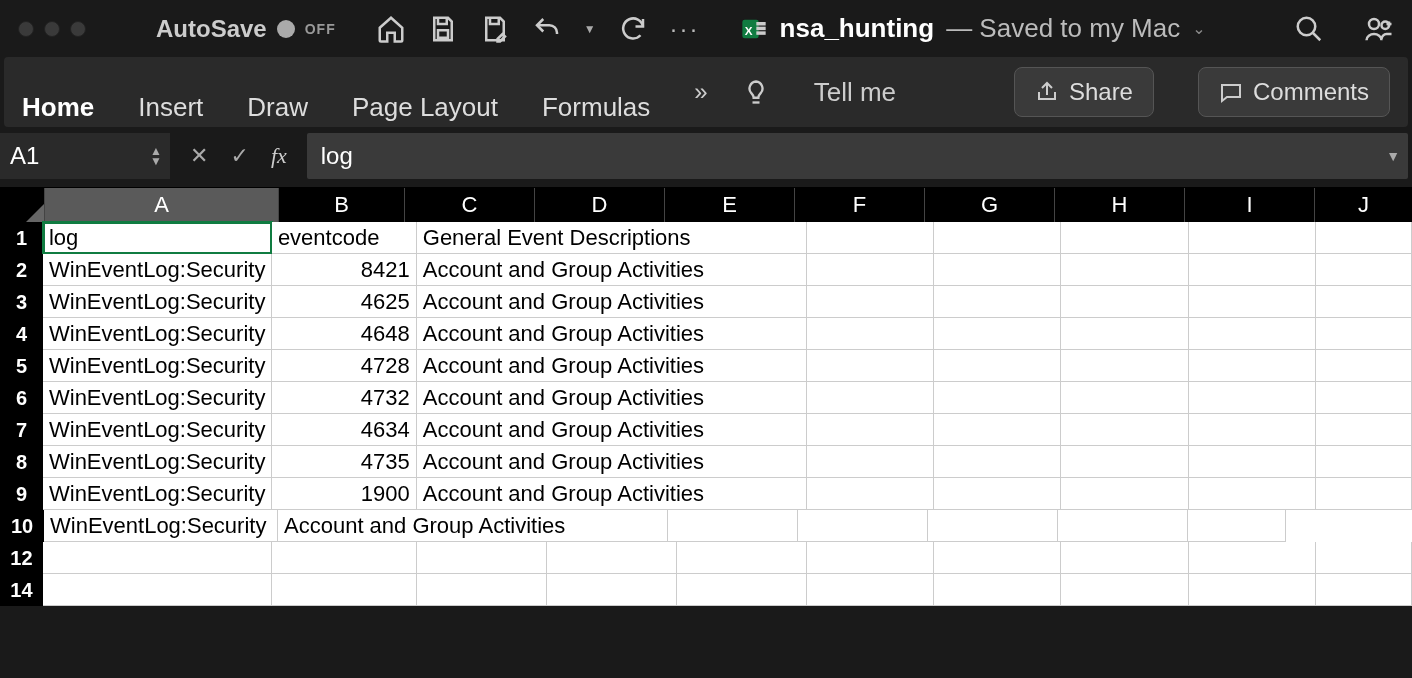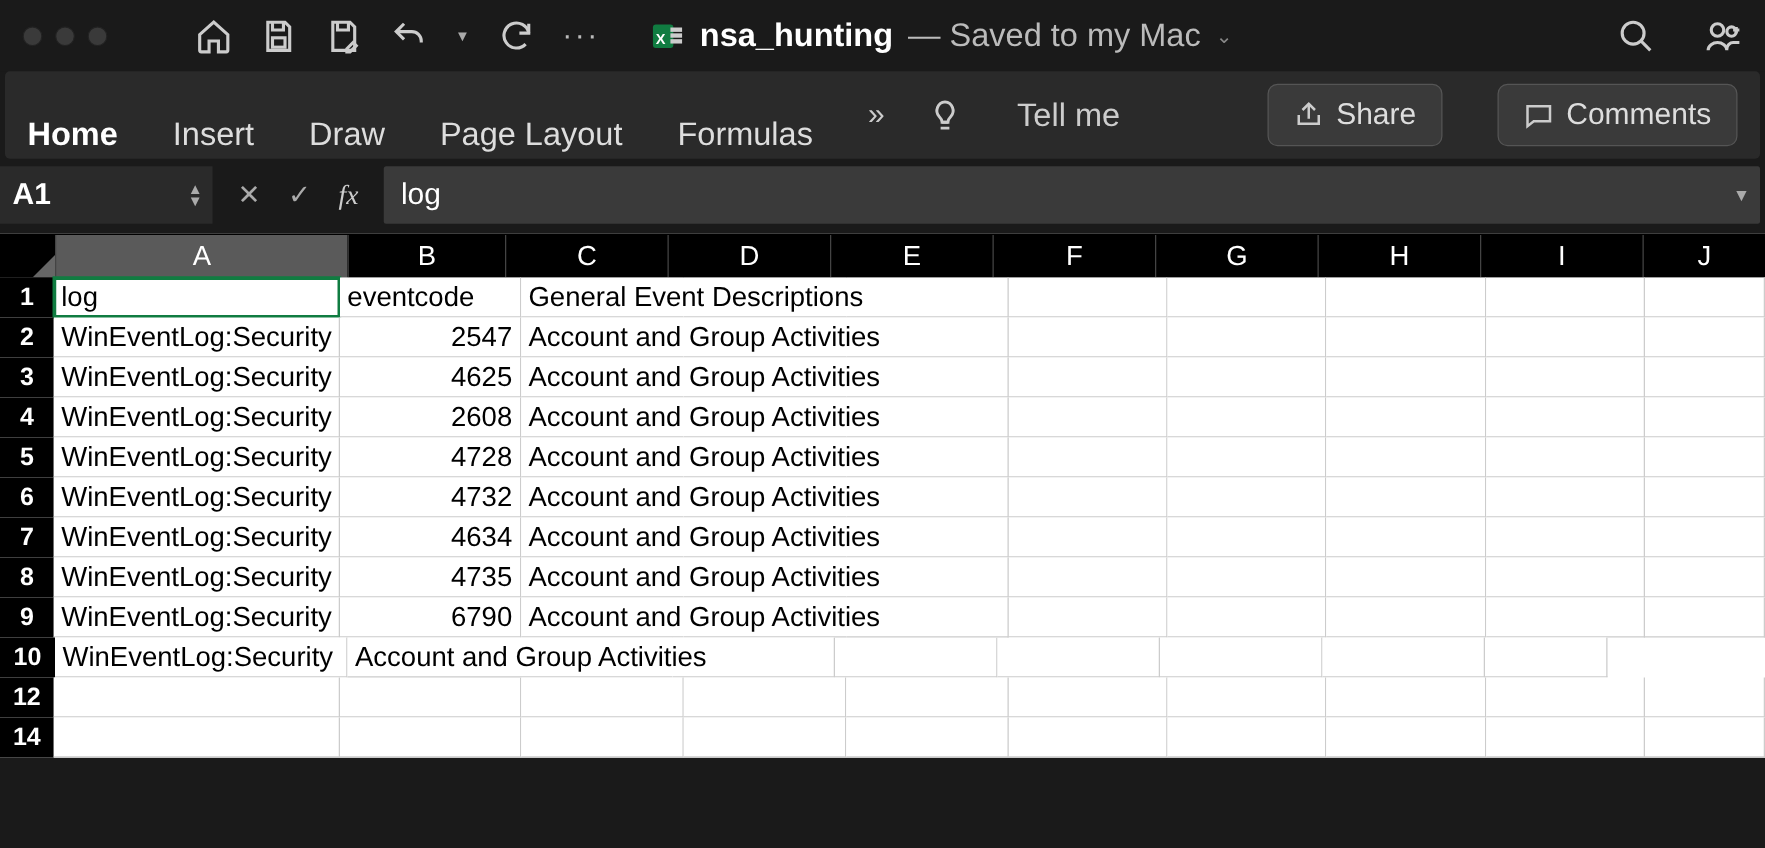--- a/index.html
+++ b/index.html
@@ -30,21 +30,21 @@
   .ribbon .tab.active { font-weight:700; color:#fff; }
   .ribbon .more { color:#ccc; font-size:24px; }
   .ribbon .bulb { width:28px; height:28px; margin-left:-10px; }
   .ribbon .tellme { font-size:26px; color:#ccc; }
   .ribbon .spacer { flex:1; }
   .ribbon .btn { display:flex; align-items:center; gap:10px; background:#3a3a3a; border:1px solid #555; border-radius:8px; padding:10px 20px; font-size:24px; color:#ddd; }
   .ribbon .btn .bic { width:24px; height:24px; }
   
   
   .fbar { height:46px; display:flex; align-items:stretch; margin-top:6px; }
-  .namebox { width:170px; background:#2a2a2a; display:flex; align-items:center; padding-left:10px; color:#fff; font-size:24px; font-weight:700; position:relative; }
+  .namebox { width:170px; background:#2a2a2a; display:flex; align-items:center; padding-left:10px; color:#fff; font-size:24px; font-weight:400; position:relative; }
   .namebox .stepper { position:absolute; right:8px; display:flex; flex-direction:column; gap:0; }
   .namebox .stepper span { font-size:12px; color:#aaa; line-height:10px; }
   .fctrl { display:flex; align-items:center; gap:22px; padding:0 20px; }
   .fctrl .fic { color:#aaa; font-size:22px; }
   .fctrl .fx { color:#ccc; font-style:italic; font-size:22px; font-family: "Times New Roman", serif; }
   .finput { flex:1; background:#3a3a3a; display:flex; align-items:center; padding:0 14px; color:#fff; font-size:24px; margin-right:4px; position:relative; border-radius:2px;}
   .finput .expand { position:absolute; right:8px; color:#aaa; font-size:14px; }
   
   
   .grid { margin-top:8px; background:#fff; border-top:1px solid #000;}
@@ -64,20 +64,25 @@
   svg { display:block; }
 </style>
 </head>
 <body>
 
 <div class="titlebar">
   <div class="traffic">
     <span></span>
     <span></span>
     <span></span>
+  </div>
+  <div class="autosave">
+    <span>AutoSave</span>
+    <span class="autosave-dot"></span>
+    <span class="autosave-off">OFF</span>
   </div>
   <div class="qat">
     <span class="ic">
         <svg viewBox="0 0 24 24" fill="none" stroke="#ccc" stroke-width="2">
           <path d="M3 11l9-8 9 8v10a1 1 0 0 1-1 1h-5v-7h-6v7H4a1 1 0 0 1-1-1z"></path>
         </svg>
       </span>
     <span class="ic">
         <svg viewBox="0 0 24 24" fill="none" stroke="#ccc" stroke-width="2">
           <path d="M5 3h11l3 3v15H5z"></path>
@@ -226,21 +231,21 @@
         </div>
         <div class="cell cF"></div>
         <div class="cell cG"></div>
         <div class="cell cH"></div>
         <div class="cell cI"></div>
         <div class="cell cJ"></div>
       </div>
       <div class="row data">
         <div class="rh">2</div>
         <div class="cell cA">WinEventLog:Security</div>
-        <div class="cell cB right">2547</div>
+        <div class="cell cB right">8421</div>
         <div style="position: relative; display: flex;">
           <span style="position: absolute; left: 6px; top: 3px; white-space: nowrap; font-size: 22px;">Account and Group Activities</span>
           <div class="cell" style="width: 130px; border-right: none; overflow: visible; position: static;"></div>
           <div class="cell" style="width: 130px; border-right: none;"></div>
           <div class="cell" style="width: 130px;"></div>
         </div>
         <div class="cell cF"></div>
         <div class="cell cG"></div>
         <div class="cell cH"></div>
         <div class="cell cI"></div>
@@ -258,21 +263,21 @@
         </div>
         <div class="cell cF"></div>
         <div class="cell cG"></div>
         <div class="cell cH"></div>
         <div class="cell cI"></div>
         <div class="cell cJ"></div>
       </div>
       <div class="row data">
         <div class="rh">4</div>
         <div class="cell cA">WinEventLog:Security</div>
-        <div class="cell cB right">2608</div>
+        <div class="cell cB right">4648</div>
         <div style="position: relative; display: flex;">
           <span style="position: absolute; left: 6px; top: 3px; white-space: nowrap; font-size: 22px;">Account and Group Activities</span>
           <div class="cell" style="width: 130px; border-right: none; overflow: visible; position: static;"></div>
           <div class="cell" style="width: 130px; border-right: none;"></div>
           <div class="cell" style="width: 130px;"></div>
         </div>
         <div class="cell cF"></div>
         <div class="cell cG"></div>
         <div class="cell cH"></div>
         <div class="cell cI"></div>
@@ -338,21 +343,21 @@
         </div>
         <div class="cell cF"></div>
         <div class="cell cG"></div>
         <div class="cell cH"></div>
         <div class="cell cI"></div>
         <div class="cell cJ"></div>
       </div>
       <div class="row data">
         <div class="rh">9</div>
         <div class="cell cA">WinEventLog:Security</div>
-        <div class="cell cB right">6790</div>
+        <div class="cell cB right">1900</div>
         <div style="position: relative; display: flex;">
           <span style="position: absolute; left: 6px; top: 3px; white-space: nowrap; font-size: 22px;">Account and Group Activities</span>
           <div class="cell" style="width: 130px; border-right: none; overflow: visible; position: static;"></div>
           <div class="cell" style="width: 130px; border-right: none;"></div>
           <div class="cell" style="width: 130px;"></div>
         </div>
         <div class="cell cF"></div>
         <div class="cell cG"></div>
         <div class="cell cH"></div>
         <div class="cell cI"></div>

